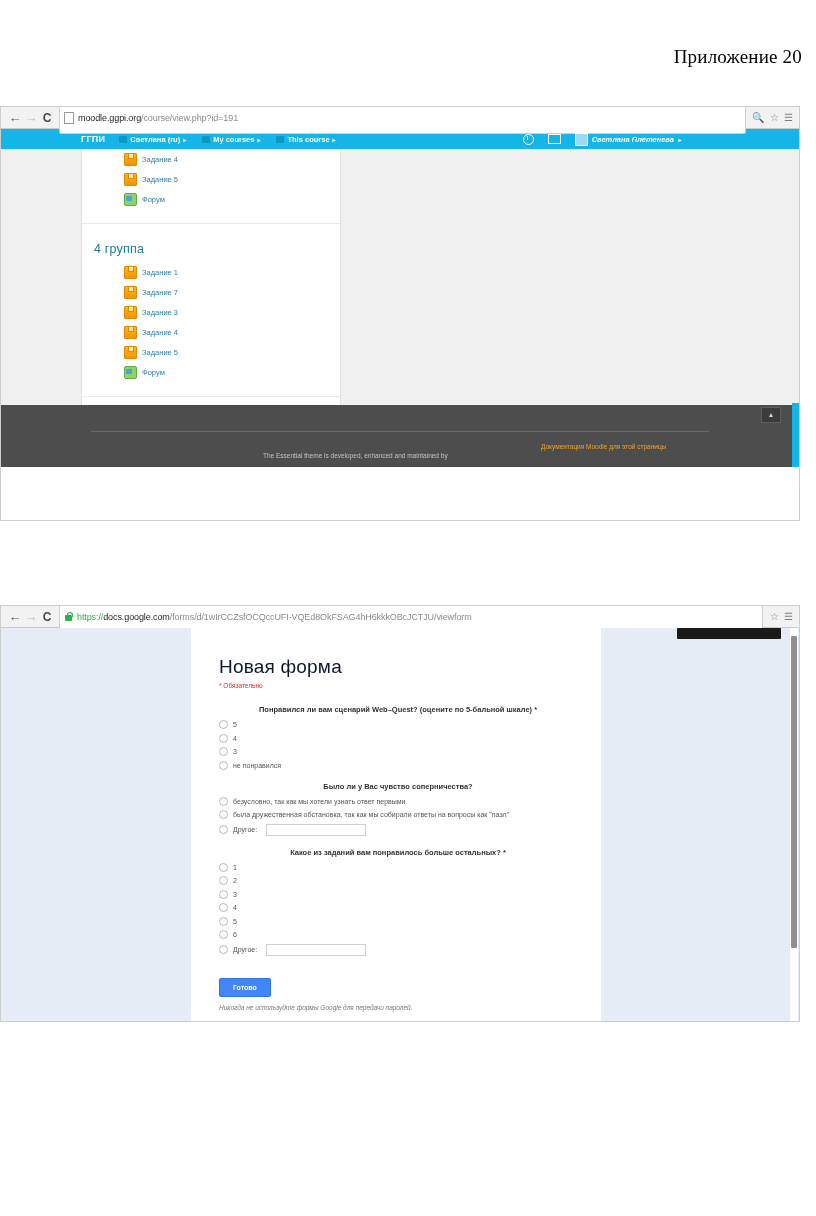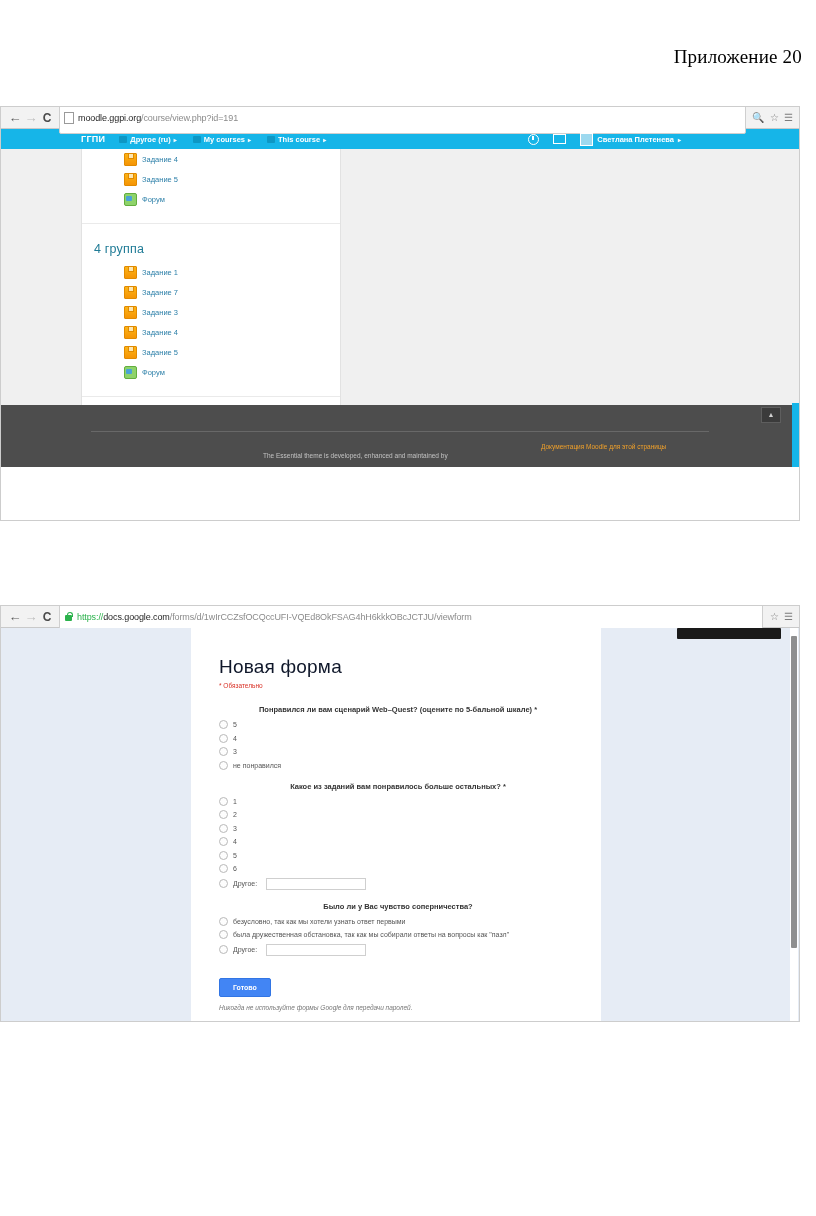--- a/index.html
+++ b/index.html
@@ -183,20 +183,21 @@
   }
   .nav-right .env {
     width: 11px; height: 8px;
     border: 1.2px solid #ffffff;
     display: inline-block;
   }
   .user-chip {
     display: flex;
     align-items: center;
     gap: 4px;
+    font-style: italic;
   }
   .avatar {
     width: 11px;
     height: 11px;
     background: #9dd9ef;
     border: 1px solid #ffffff;
   }
 
   .moodle-body {
     position: relative;
@@ -486,21 +487,21 @@
       <span class="ic">☆</span>
       <span class="ic">☰</span>
     </div>
   </div>
 
   <div class="moodle-navbar">
     <span class="brand">ГГПИ</span>
 
     <span class="nav-item">
       <span class="nav-glyph"></span>
-      <span>Другое (ru)</span>
+      <span>Светлана (ru)</span>
       <span class="nav-caret">▸</span>
     </span>
 
     <span class="nav-item">
       <span class="nav-glyph"></span>
       <span>My courses</span>
       <span class="nav-caret">▸</span>
     </span>
 
     <span class="nav-item">
@@ -636,62 +637,62 @@
           <span class="opt-label">3</span>
         </div>
         <div class="opt-row">
           <span class="radio"></span>
           <span class="opt-label">не понравился</span>
         </div>
       </div>
 
       
       <div class="q-block">
-        <div class="q-title">Какое из заданий вам понравилось больше остальных? *</div>
-        <div class="opt-row">
-          <span class="radio"></span>
-          <span class="opt-label">1</span>
-        </div>
-        <div class="opt-row">
-          <span class="radio"></span>
-          <span class="opt-label">2</span>
-        </div>
-        <div class="opt-row">
-          <span class="radio"></span>
-          <span class="opt-label">3</span>
-        </div>
-        <div class="opt-row">
-          <span class="radio"></span>
-          <span class="opt-label">4</span>
-        </div>
-        <div class="opt-row">
-          <span class="radio"></span>
-          <span class="opt-label">5</span>
-        </div>
-        <div class="opt-row">
-          <span class="radio"></span>
-          <span class="opt-label">6</span>
+        <div class="q-title">Было ли у Вас чувство соперничества?</div>
+        <div class="opt-row">
+          <span class="radio"></span>
+          <span class="opt-label">безусловно, так как мы хотели узнать ответ первыми</span>
+        </div>
+        <div class="opt-row">
+          <span class="radio"></span>
+          <span class="opt-label">была дружественная обстановка, так как мы собирали ответы на вопросы как "пазл"</span>
         </div>
         <div class="opt-row">
           <span class="radio"></span>
           <span class="opt-label">Другое:</span>
           <span class="other-input"></span>
         </div>
       </div>
 
       
       <div class="q-block">
-        <div class="q-title">Было ли у Вас чувство соперничества?</div>
-        <div class="opt-row">
-          <span class="radio"></span>
-          <span class="opt-label">безусловно, так как мы хотели узнать ответ первыми</span>
-        </div>
-        <div class="opt-row">
-          <span class="radio"></span>
-          <span class="opt-label">была дружественная обстановка, так как мы собирали ответы на вопросы как "пазл"</span>
+        <div class="q-title">Какое из заданий вам понравилось больше остальных? *</div>
+        <div class="opt-row">
+          <span class="radio"></span>
+          <span class="opt-label">1</span>
+        </div>
+        <div class="opt-row">
+          <span class="radio"></span>
+          <span class="opt-label">2</span>
+        </div>
+        <div class="opt-row">
+          <span class="radio"></span>
+          <span class="opt-label">3</span>
+        </div>
+        <div class="opt-row">
+          <span class="radio"></span>
+          <span class="opt-label">4</span>
+        </div>
+        <div class="opt-row">
+          <span class="radio"></span>
+          <span class="opt-label">5</span>
+        </div>
+        <div class="opt-row">
+          <span class="radio"></span>
+          <span class="opt-label">6</span>
         </div>
         <div class="opt-row">
           <span class="radio"></span>
           <span class="opt-label">Другое:</span>
           <span class="other-input"></span>
         </div>
       </div>
 
       <div class="submit-btn">Готово</div>
       <div class="gform-note">Никогда не используйте формы Google для передачи паролей.</div>

